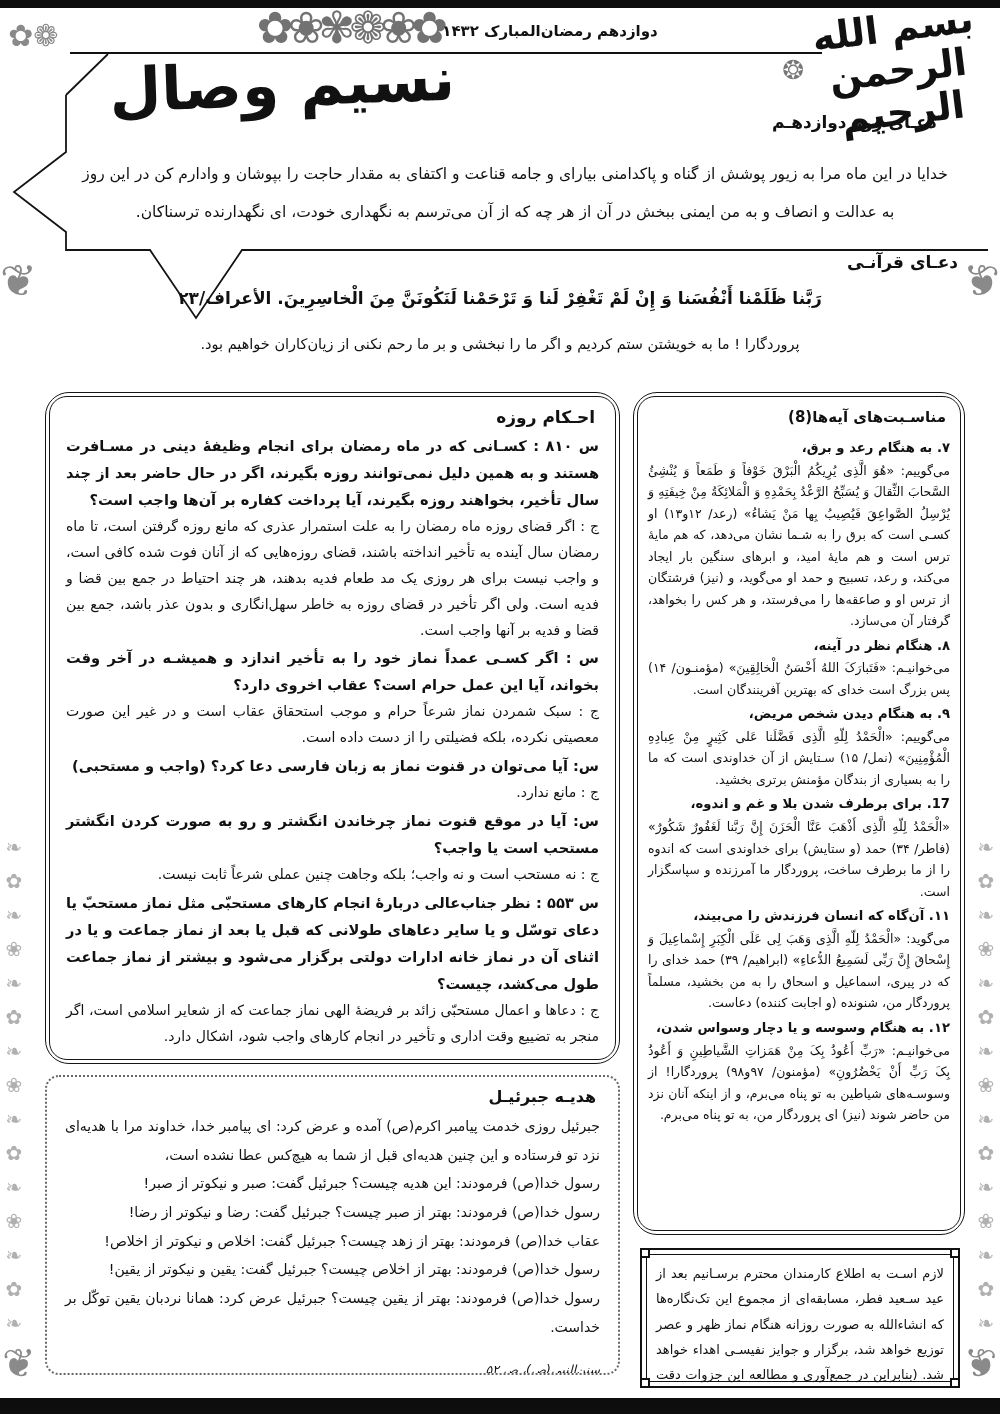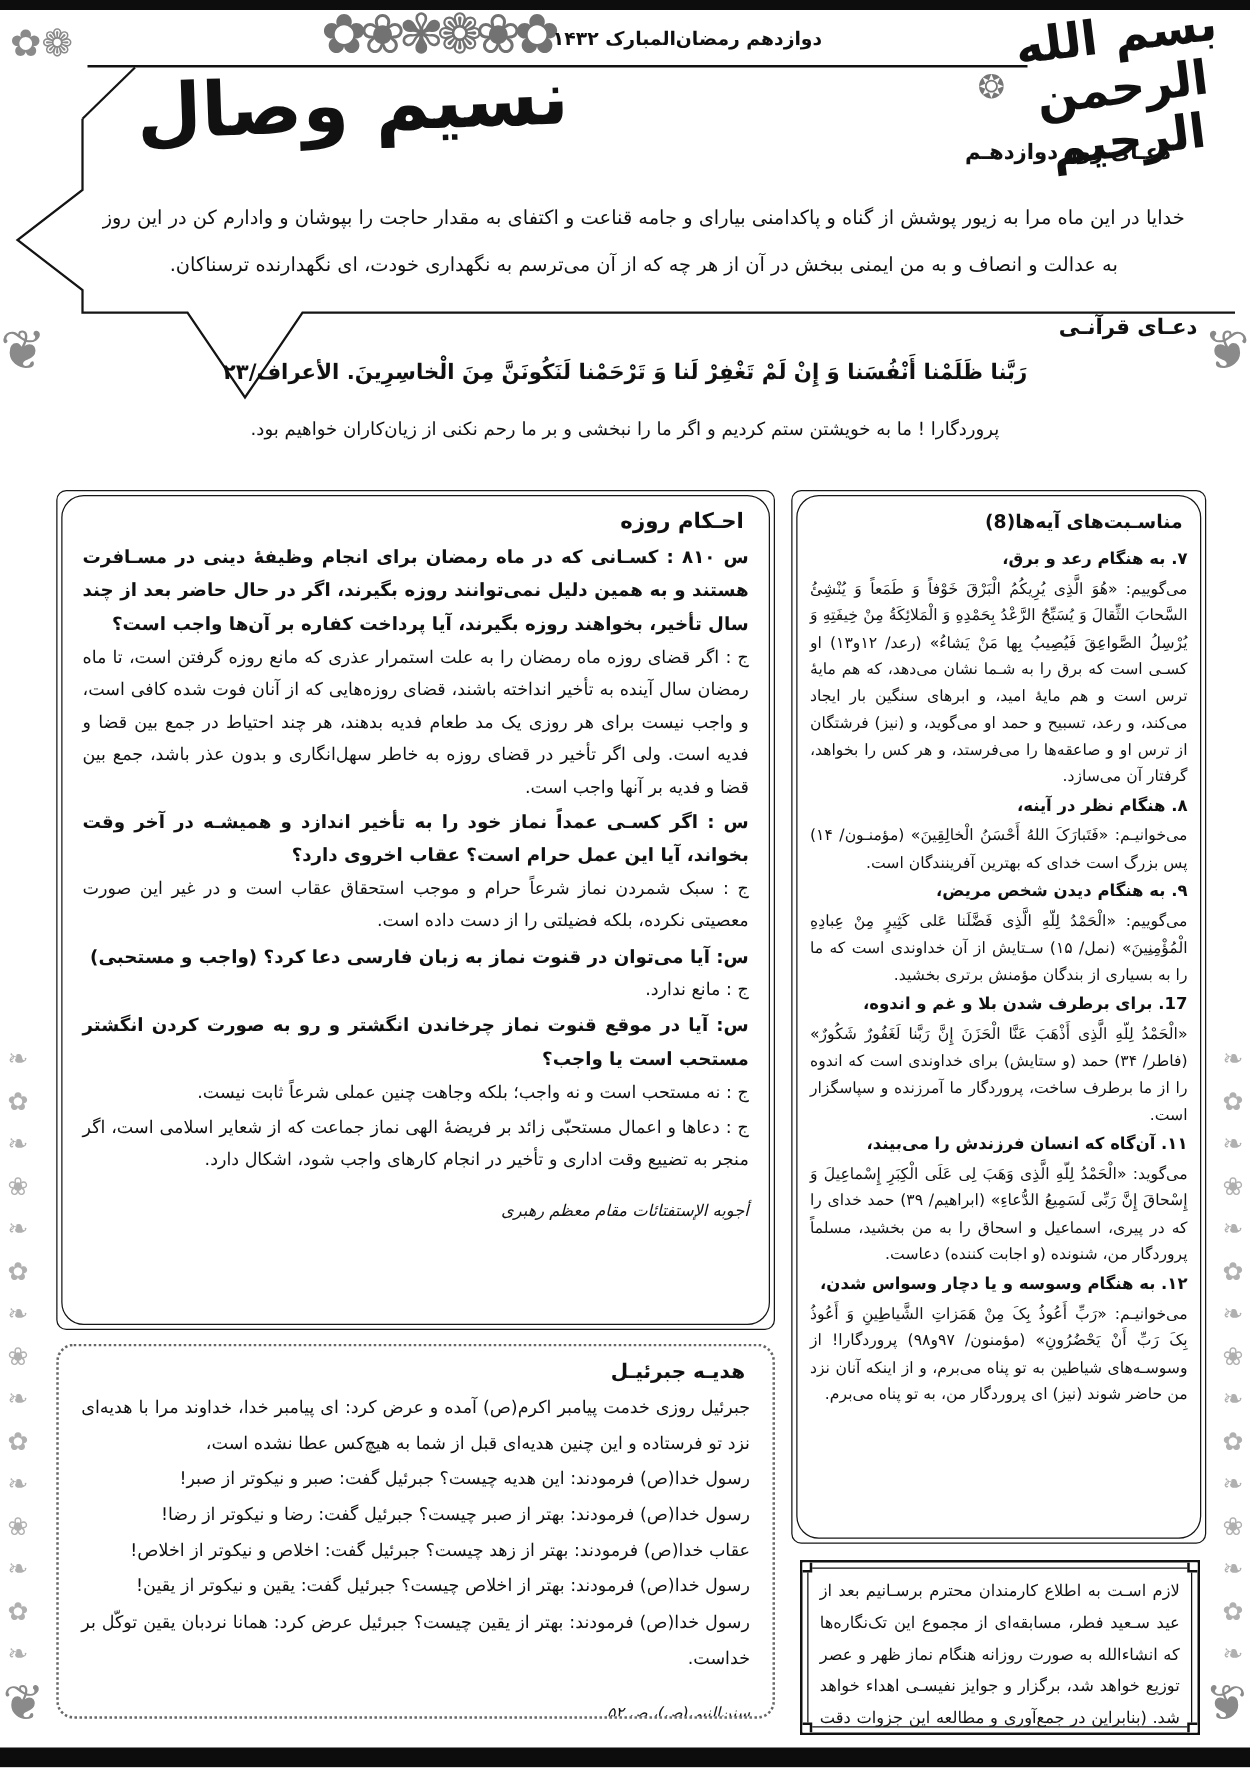--- a/index.html
+++ b/index.html
@@ -12,21 +12,21 @@
   .flower-cluster{font-size:44px;color:#5a5a5a;letter-spacing:-6px;opacity:.85;}
   .rule{background:#111;height:2px;}
   .page-title{font-size:60px;font-weight:bold;transform:rotate(-2deg);letter-spacing:2px;}
   .date{font-size:15px;font-weight:bold;text-align:center;}
   .besmellah{font-size:38px;font-weight:bold;text-align:center;line-height:1.1;transform:rotate(-7deg);}
   .day-label,.quran-label{font-size:17px;font-weight:bold;}
   .prayer-ar{font-size:13px;white-space:nowrap;text-align:center;overflow:hidden;}
   .prayer-fa{font-size:15.5px;text-align:center;line-height:2.45;}
   .quran-ar{font-size:17px;font-weight:bold;text-align:center;}
   .quran-fa{font-size:14.5px;text-align:center;}
-  .frame2{border:1.6px solid #161616;border-radius:8px;}
+  .frame2{border:1.6px solid #161616;border-radius:24px;}
   .frame2::before{content:"";position:absolute;inset:3px;border:1px solid #161616;border-radius:18px;pointer-events:none;}
   .box{overflow:hidden;box-sizing:border-box;}
   .box-title{font-weight:bold;font-size:17px;margin:2px 4px 6px;}
   .qa q,.q{display:block;font-weight:bold;font-size:14.6px;line-height:1.85;text-align:justify;margin:0;}
   .a{display:block;font-size:14px;line-height:1.85;text-align:justify;margin:0 0 2px;}
   .src{font-size:13px;text-align:right;margin-top:20px;font-style:italic;}
   .mon{font-size:12.5px;line-height:1.72;}
   .mon .mh{font-weight:bold;font-size:13.2px;margin-top:3px;}
   .mon .mb{text-align:justify;}
   .dotted-frame{border:2px dotted #666;border-radius:14px;}
@@ -75,20 +75,21 @@
   <div class="abs box frame2" style="left:45px;top:392px;width:575px;height:672px;padding:12px 20px;">
     <div class="box-title">احـکام روزه</div>
     <span class="q">س ۸۱۰ : کسـانی که در ماه رمضان برای انجام وظیفهٔ دینی در مسـافرت هستند و به همین دلیل نمی‌توانند روزه بگیرند، اگر در حال حاضر بعد از چند سال تأخیر، بخواهند روزه بگیرند، آیا پرداخت کفاره بر آن‌ها واجب است؟</span>
     <span class="a">ج : اگر قضای روزه ماه رمضان را به علت استمرار عذری که مانع روزه گرفتن است، تا ماه رمضان سال آینده به تأخیر انداخته باشند، قضای روزه‌هایی که از آنان فوت شده کافی است، و واجب نیست برای هر روزی یک مد طعام فدیه بدهند، هر چند احتیاط در جمع بین قضا و فدیه است. ولی اگر تأخیر در قضای روزه به خاطر سهل‌انگاری و بدون عذر باشد، جمع بین قضا و فدیه بر آنها واجب است.</span>
     <span class="q">س : اگر کسـی عمداً نماز خود را به تأخیر اندازد و همیشـه در آخر وقت بخواند، آیا این عمل حرام است؟ عقاب اخروی دارد؟</span>
     <span class="a">ج : سبک شمردن نماز شرعاً حرام و موجب استحقاق عقاب است و در غیر این صورت معصیتی نکرده، بلکه فضیلتی را از دست داده است.</span>
     <span class="q">س: آیا می‌توان در قنوت نماز به زبان فارسی دعا کرد؟ (واجب و مستحبی)</span>
     <span class="a">ج : مانع ندارد.</span>
     <span class="q">س: آیا در موقع قنوت نماز چرخاندن انگشتر و رو به صورت کردن انگشتر مستحب است یا واجب؟</span>
     <span class="a">ج : نه مستحب است و نه واجب؛ بلکه وجاهت چنین عملی شرعاً ثابت نیست.</span>
+    <span class="q">س ۵۵۳ : نظر جناب‌عالی دربارهٔ انجام کارهای مستحبّی مثل نماز مستحبّ یا دعای توسّل و یا سایر دعاهای طولانی که قبل یا بعد از نماز جماعت و یا در اثنای آن در نماز خانه ادارات دولتی برگزار می‌شود و بیشتر از نماز جماعت طول می‌کشد، چیست؟</span>
     <span class="a">ج : دعاها و اعمال مستحبّی زائد بر فریضهٔ الهی نماز جماعت که از شعایر اسلامی است، اگر منجر به تضییع وقت اداری و تأخیر در انجام کارهای واجب شود، اشکال دارد.</span>
     <div class="src">أجوبه الإستفتائات مقام معظم رهبری</div>
   </div>
 
   <div class="abs box frame2 mon" style="left:633px;top:392px;width:332px;height:843px;padding:10px 14px;">
     <div class="box-title" style="font-size:15px;">مناسـبت‌های آیه‌ها(8)</div>
     <div class="mh">۷. به هنگام رعد و برق،</div>
     <div class="mb">می‌گوییم: «هُوَ الَّذِی یُرِیکُمُ الْبَرْقَ خَوْفاً وَ طَمَعاً وَ یُنْشِئُ السَّحابَ الثِّقالَ وَ یُسَبِّحُ الرَّعْدُ بِحَمْدِهِ وَ الْمَلائِکَةُ مِنْ خِیفَتِهِ وَ یُرْسِلُ الصَّواعِقَ فَیُصِیبُ بِها مَنْ یَشاءُ» (رعد/ ۱۲و۱۳) او کسـی است که برق را به شـما نشان می‌دهد، که هم مایهٔ ترس است و هم مایهٔ امید، و ابرهای سنگین بار ایجاد می‌کند، و رعد، تسبیح و حمد او می‌گوید، و (نیز) فرشتگان از ترس او و صاعقه‌ها را می‌فرستد، و هر کس را بخواهد، گرفتار آن می‌سازد.</div>
     <div class="mh">۸. هنگام نظر در آینه،</div>
     <div class="mb">می‌خوانیـم: «فَتَبارَکَ اللهُ أَحْسَنُ الْخالِقِینَ» (مؤمنـون/ ۱۴) پس بزرگ است خدای که بهترین آفرینندگان است.</div>

